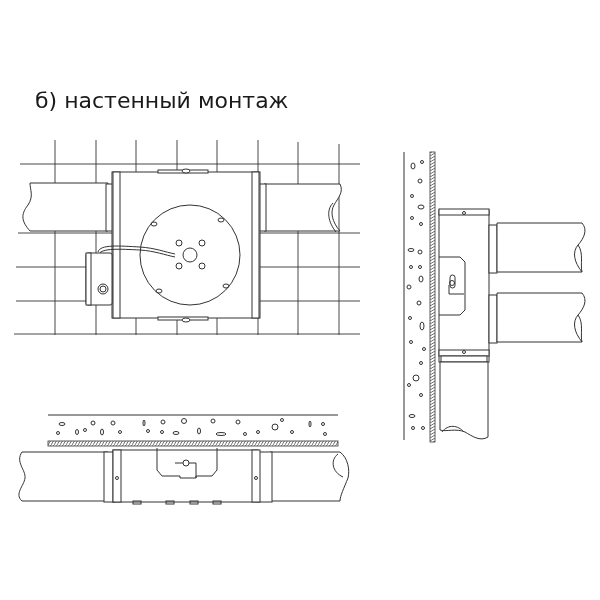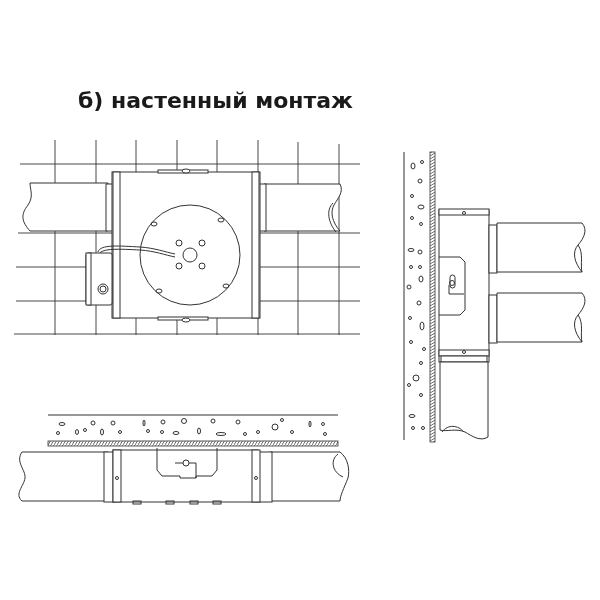--- a/index.html
+++ b/index.html
@@ -1,17 +1,17 @@
 <!DOCTYPE html>
 <html><head>
 <meta charset="utf-8">
 <style>
   html,body{margin:0;padding:0;background:#ffffff;}
   body{width:600px;height:600px;position:relative;overflow:hidden;font-family:"DejaVu Sans",sans-serif;}
-  .title{position:absolute;left:35px;top:88px;font-family:"DejaVu Sans",sans-serif;font-weight:bold;font-size:22px;color:#1a1a1a;letter-spacing:0px;margin-left:43px;}
+  .title{position:absolute;left:35px;top:88px;font-family:"DejaVu Sans",sans-serif;font-weight:normal;font-size:22px;color:#1a1a1a;letter-spacing:0px;}
   svg{position:absolute;left:0;top:0;}
   .ln{stroke:#333;stroke-width:1;fill:none;}
   .lnw{stroke:#333;stroke-width:1;fill:#fff;}
   .grid{stroke:#333;stroke-width:0.9;}
 </style>
 </head>
 <body>
 
 <div class="title">б) настенный монтаж</div>
 

